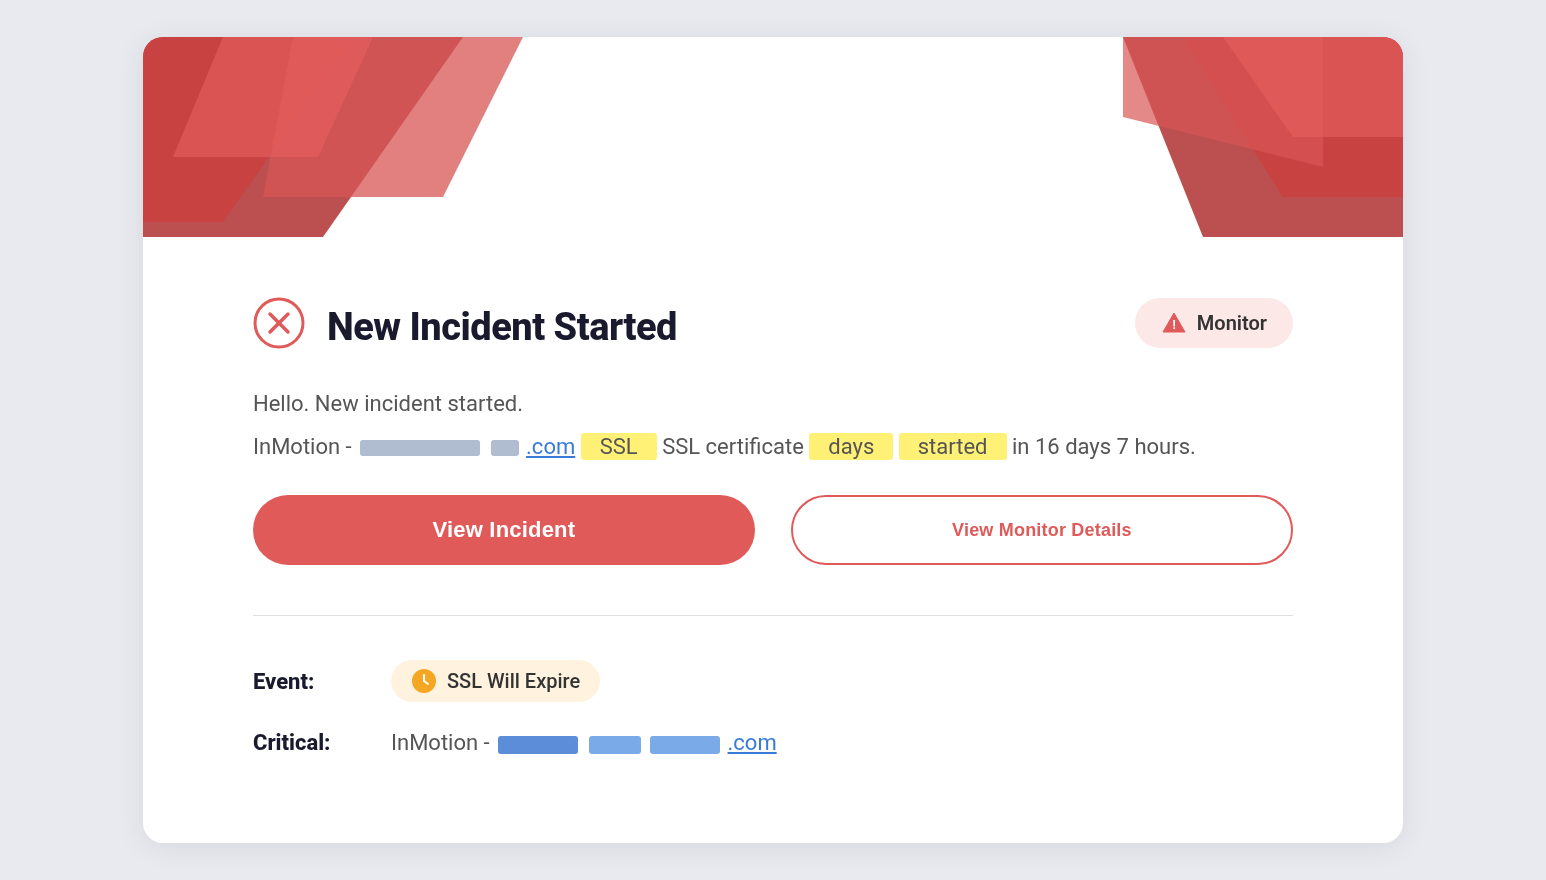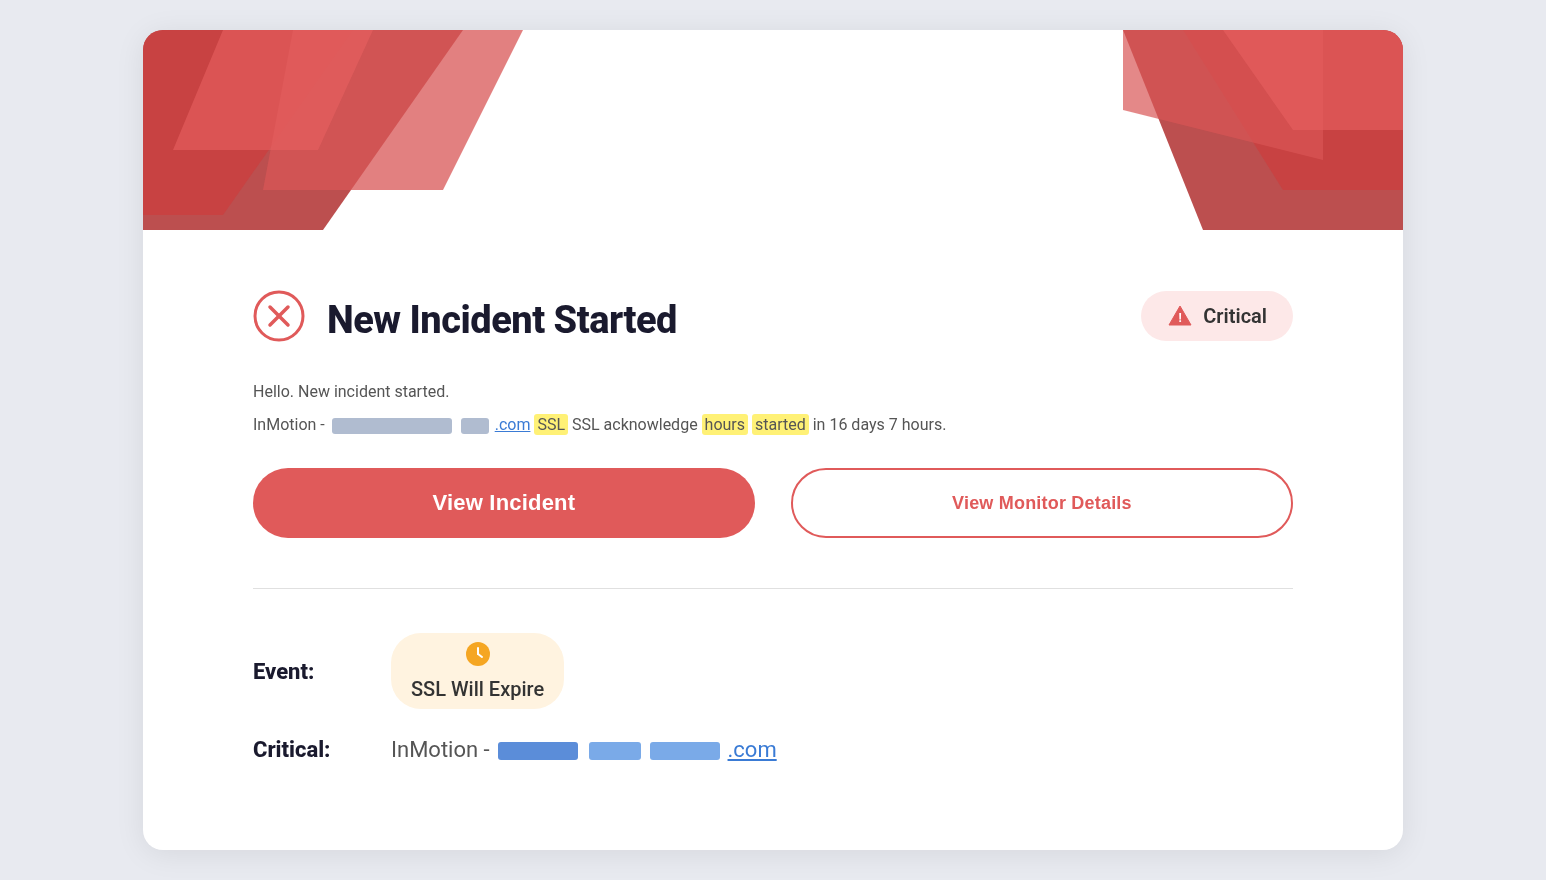--- a/index.html
+++ b/index.html
@@ -88,37 +88,37 @@
       color: #333;
     }
 
     .warning-triangle {
       width: 26px;
       height: 26px;
     }
 
     
     .body-text {
-      font-size: 16px;
+      font-size: 22px;
       color: #555;
       line-height: 1.7;
     }
 
     .body-line {
       margin-bottom: 6px;
     }
 
     .link-text {
       color: #3a7bd5;
       text-decoration: underline;
     }
 
     .highlight-yellow {
       background: #fff176;
-      padding: 1px 3px;
+      padding: 1px 19px;
       border-radius: 3px;
     }
 
     .redacted-block {
       display: inline-block;
       width: 120px;
       height: 16px;
       background: #b0bcd0;
       border-radius: 3px;
       vertical-align: middle;
@@ -191,21 +191,20 @@
       min-width: 110px;
     }
 
     .event-badge {
       background: #fff3e0;
       border-radius: 30px;
       padding: 8px 20px;
       display: inline-flex;
       align-items: center;
       gap: 10px;
-      flex-direction: column;
     }
 
     .clock-icon {
       width: 26px;
       height: 26px;
     }
 
     .event-badge-text {
       font-size: 20px;
       font-weight: 500;
@@ -291,37 +290,37 @@
           <line x1="35" y1="17" x2="17" y2="35" stroke="#e05a5a" stroke-width="3.5" stroke-linecap="round"></line>
         </svg>
         <span class="incident-title">New Incident Started</span>
       </div>
 
       <div class="critical-badge">
         <svg class="warning-triangle" viewBox="0 0 26 26" fill="none" xmlns="http://www.w3.org/2000/svg">
           <path d="M13 3L24 22H2L13 3Z" fill="#e05a5a" stroke="#e05a5a" stroke-width="1" stroke-linejoin="round"></path>
           <text x="13" y="19" text-anchor="middle" font-size="12" font-weight="bold" fill="white">!</text>
         </svg>
-        <span class="critical-badge-text">Critical</span>
+        <span class="critical-badge-text">Monitor</span>
       </div>
     </div>
 
     <div class="body-text">
       <div class="body-line">
         <span>Hello. New incident started.</span>
       </div>
       <div class="body-line">
         <span>InMotion - </span>
         <span class="redacted-block"></span>
         <span class="redacted-block-sm"></span>
         <span class="link-text">.com</span>
         <span> </span>
         <span class="highlight-yellow">SSL</span>
-        <span> SSL acknowledge </span>
-        <span class="highlight-yellow">hours</span>
+        <span> SSL certificate </span>
+        <span class="highlight-yellow">days</span>
         <span> </span>
         <span class="highlight-yellow">started</span>
         <span> in 16 days 7 hours.</span>
       </div>
     </div>
 
     <div class="buttons-row">
       <button class="btn-view-incident">View Incident</button>
       <button class="btn-view-monitor">View Monitor Details</button>
     </div>

